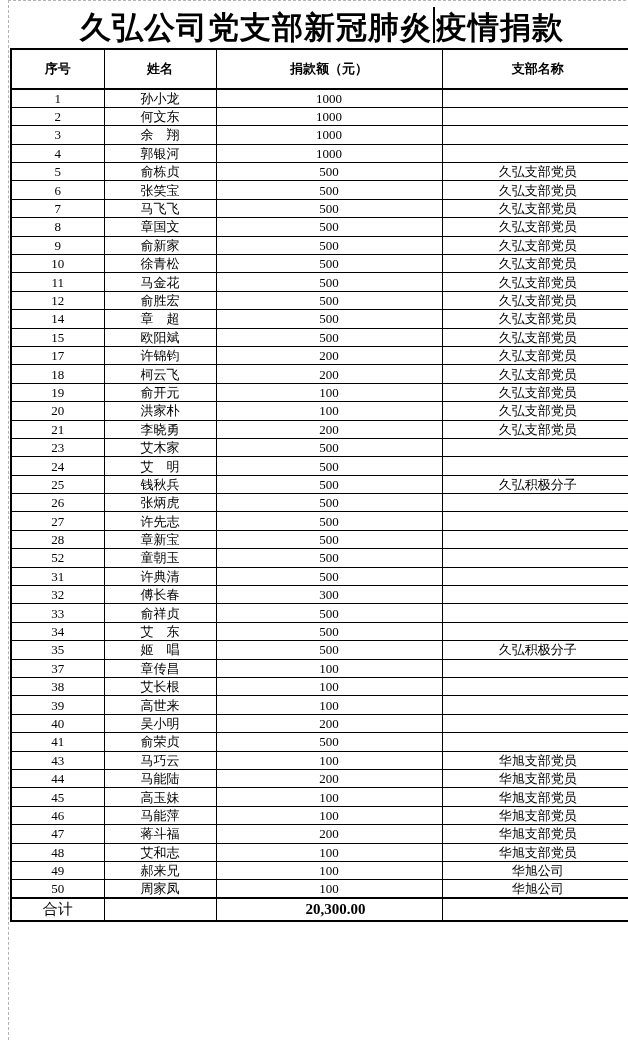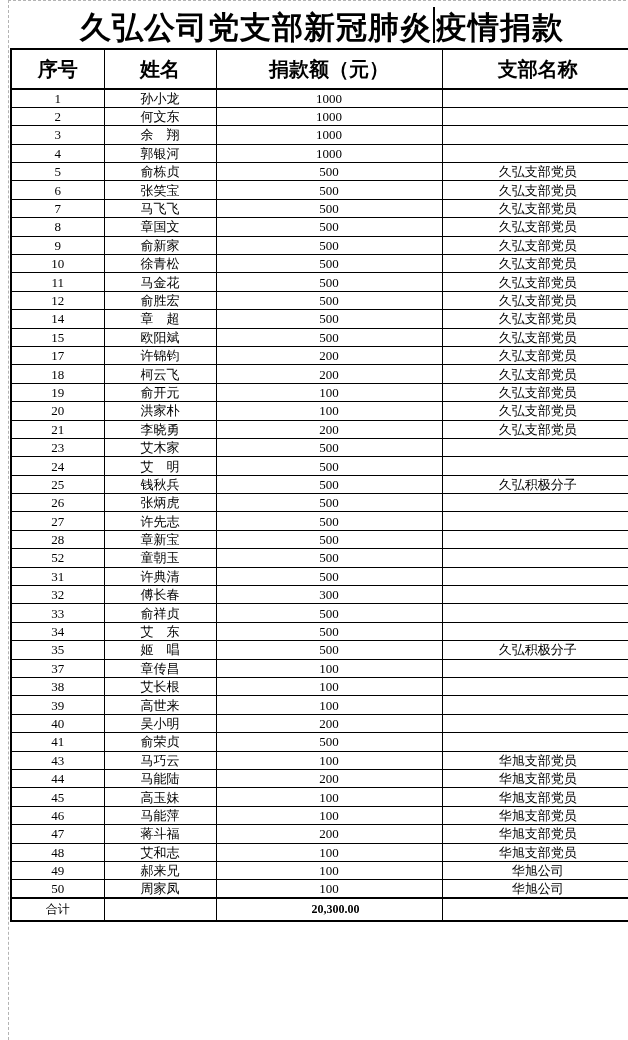--- a/index.html
+++ b/index.html
@@ -51,33 +51,33 @@
   table.donations th, table.donations td {
     border: 1px solid #000;
     text-align: center;
     vertical-align: middle;
     overflow: hidden;
     white-space: nowrap;
   }
   table.donations { border: 2px solid #000; }
   table.donations thead th {
     height: 40px;
-    font-size: 20px;
+    font-size: 13px;
     font-weight: bold;
     border-bottom: 2px solid #000;
   }
   table.donations tbody td {
     height: 18.4px;
     font-size: 13px;
     line-height: 1;
     padding: 0 2px;
   }
   table.donations tfoot td {
     height: 23px;
-    font-size: 12px;
+    font-size: 15px;
     border-top: 2px solid #000;
   }
   .bold { font-weight: bold; padding-left: 13px; }
 </style>
 </head>
 <body>
 
 <div class="sheet">
 
   <div class="title-bar">

